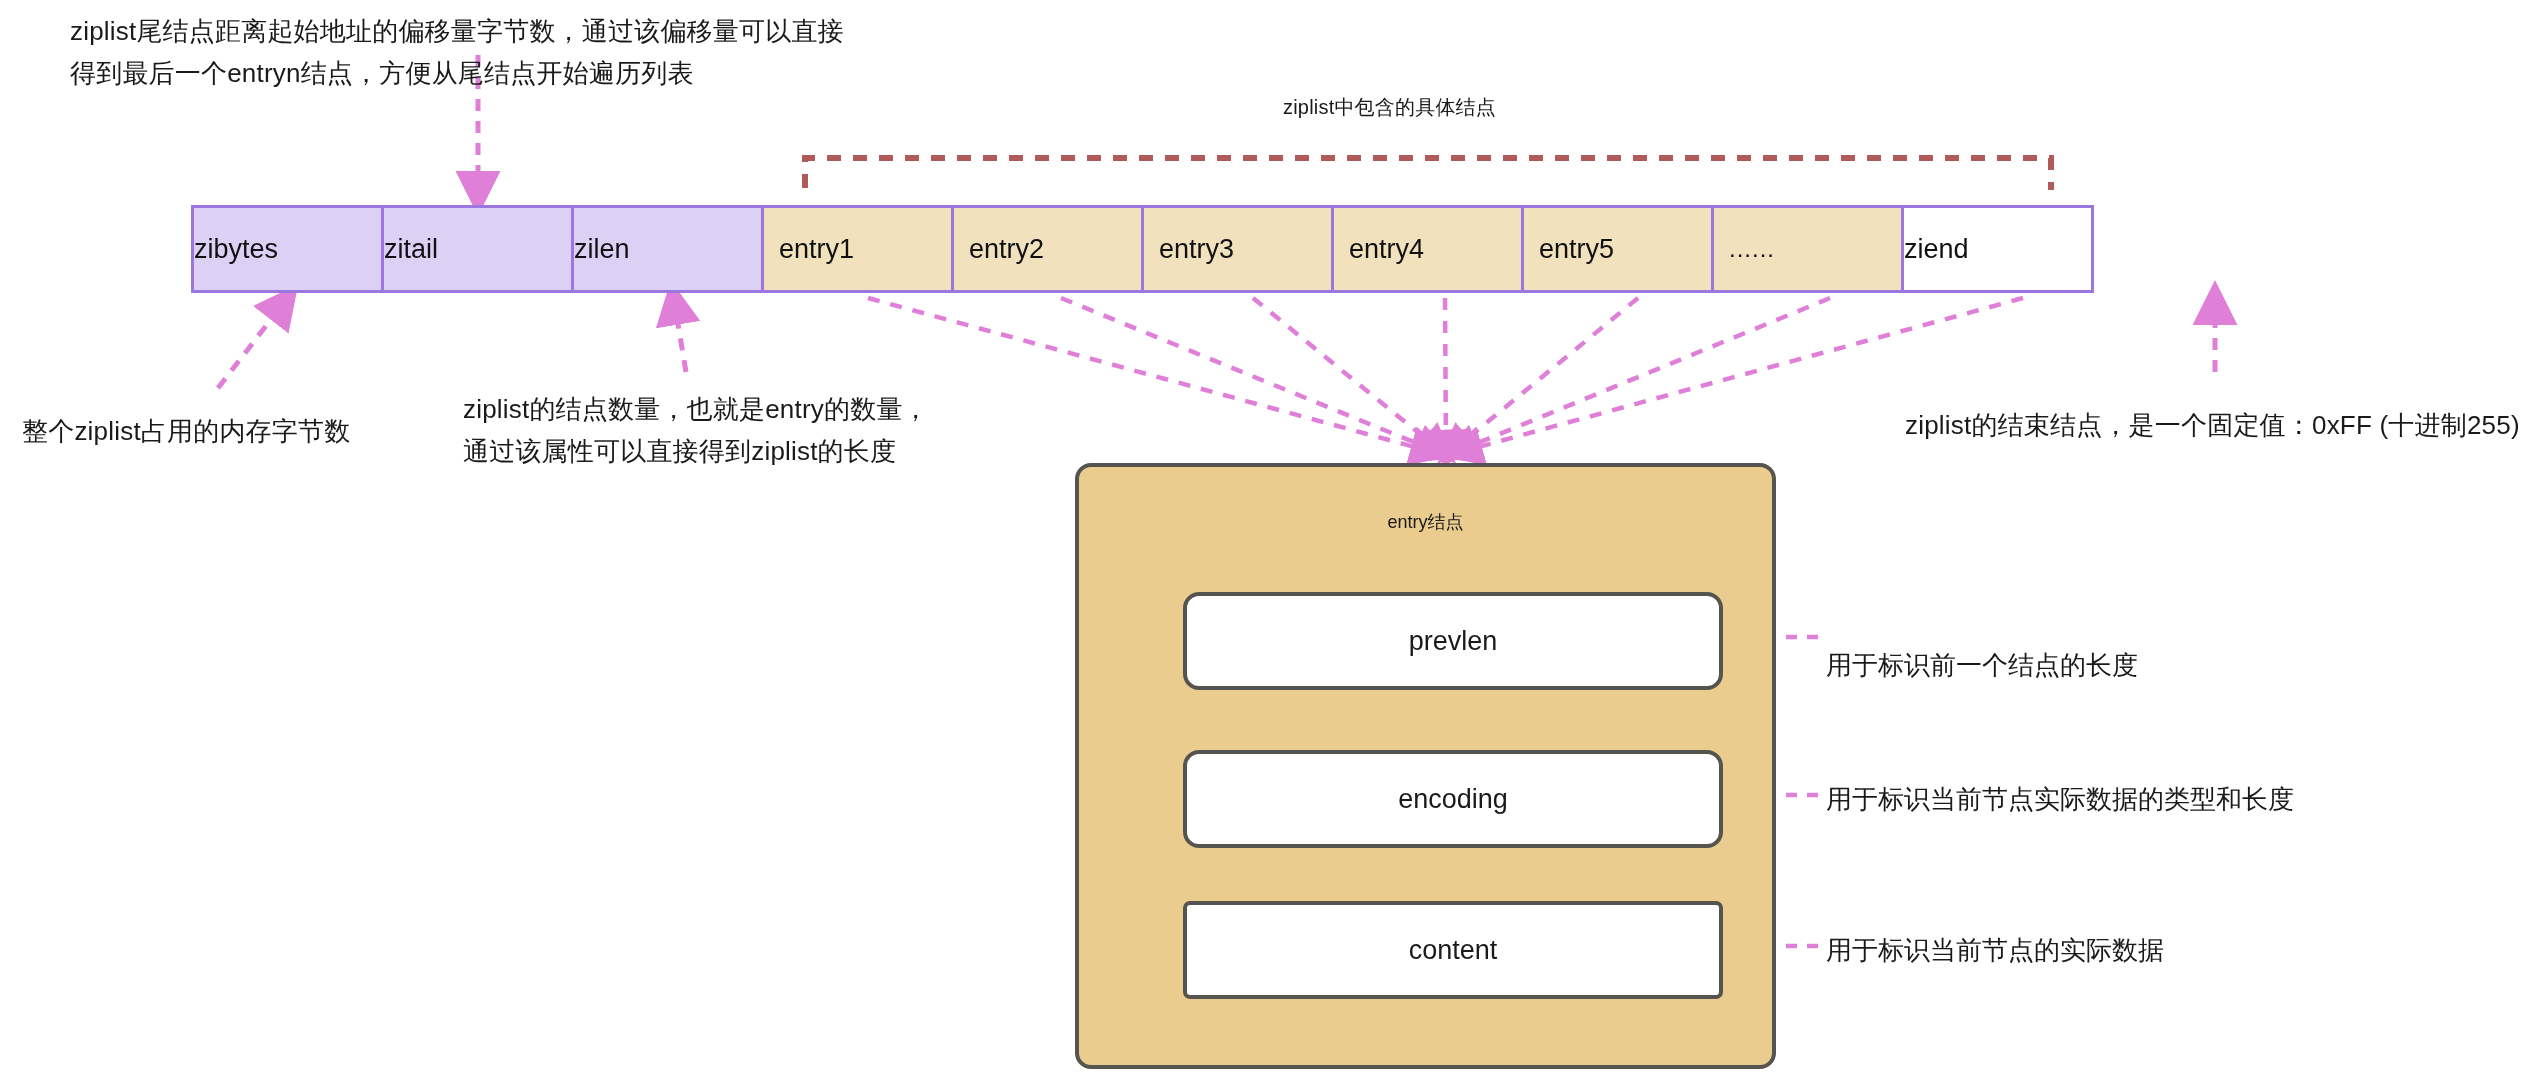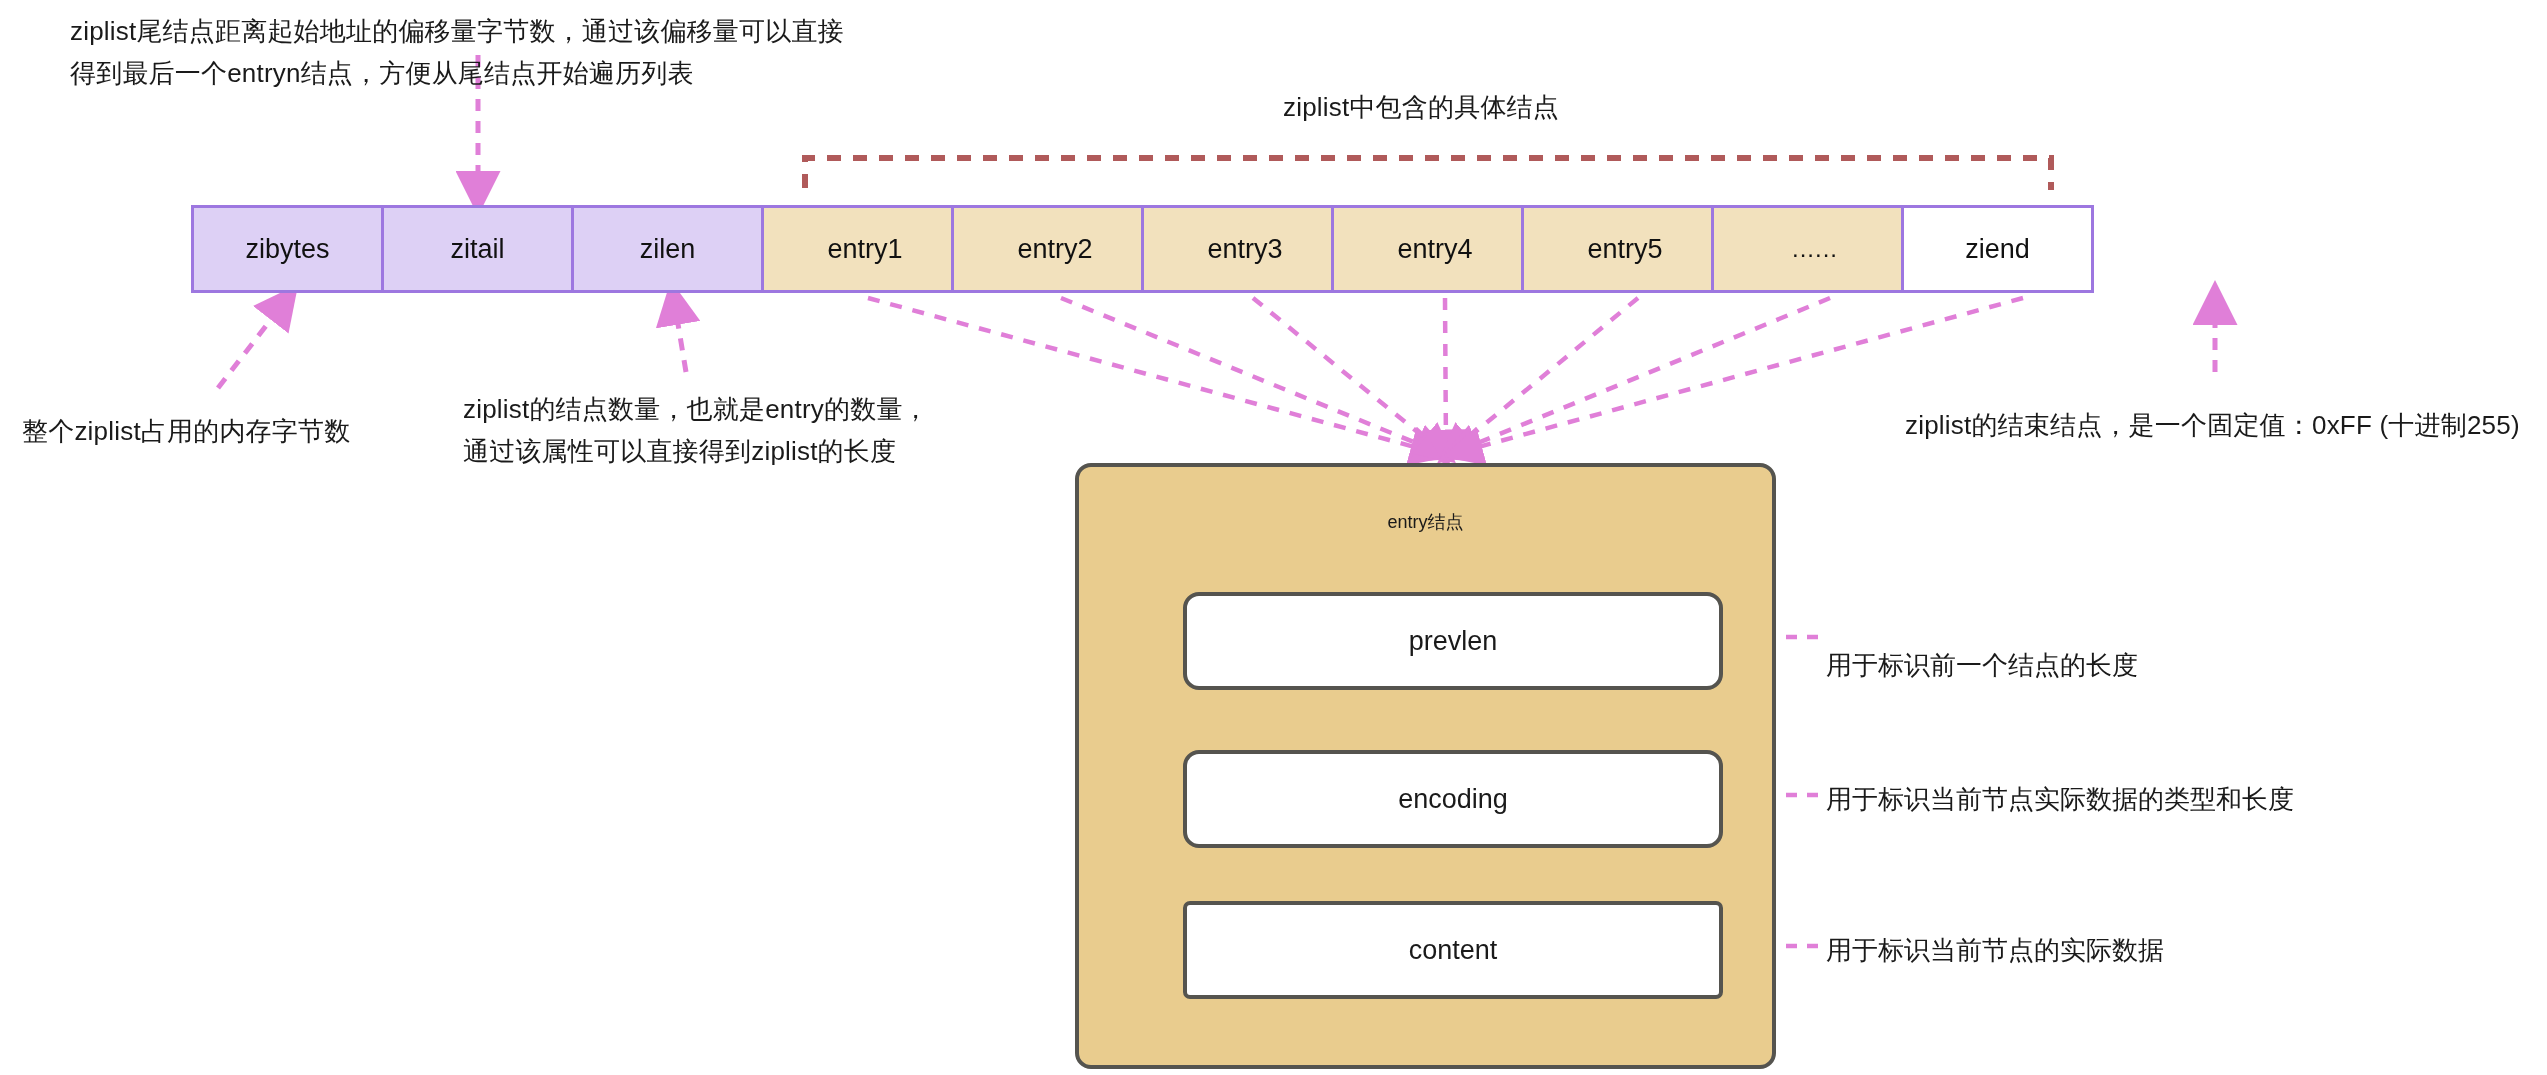--- a/index.html
+++ b/index.html
@@ -20,33 +20,33 @@
     font-size:26px;
     line-height:42px;
     color:#1a1a1a;
     white-space:pre-line;
     letter-spacing:.2px;
   }
   #note-zitail{left:62px;top:10px;}
   #note-zibytes{left:14px;top:410px;}
   #note-zilen{left:455px;top:388px;}
   #note-ziend{left:1897px;top:404px;}
-  #note-bracket{left:1275px;top:86px;font-size:26px;}
+  #note-bracket{left:1275px;top:86px;font-size:20px;}
 
   
   .strip{
     position:absolute;
     left:183px;top:205px;
     width:2120px;height:88px;
     display:flex;
     box-sizing:border-box;
   }
   .cell{
     box-sizing:border-box;
-    display:flex;align-items:center;justify-content:center;
+    display:flex;align-items:center;
     font-size:27px;
     color:#111111;
     border:3px solid #9d77e0;
     margin-left:-3px;
     height:88px;
   }
   .cell:first-child{margin-left:0;}
   .cell.header{background:#ddd0f5;width:193px;}
   .cell.entry{background:#f2e1bd;width:193px;padding-left:15px;}
   .cell.ziend{background:#ffffff;width:193px;}

